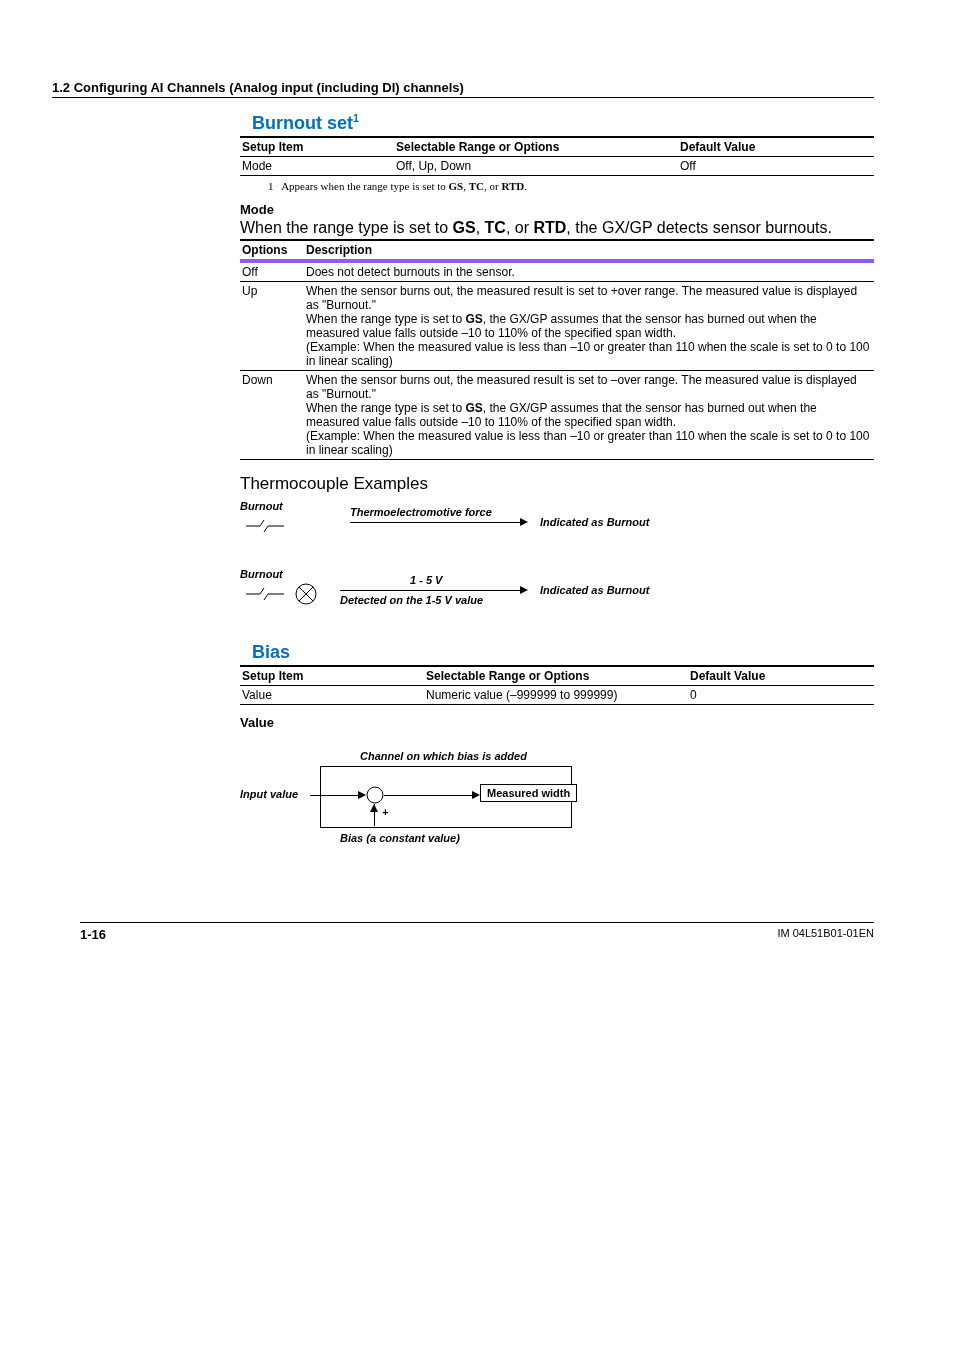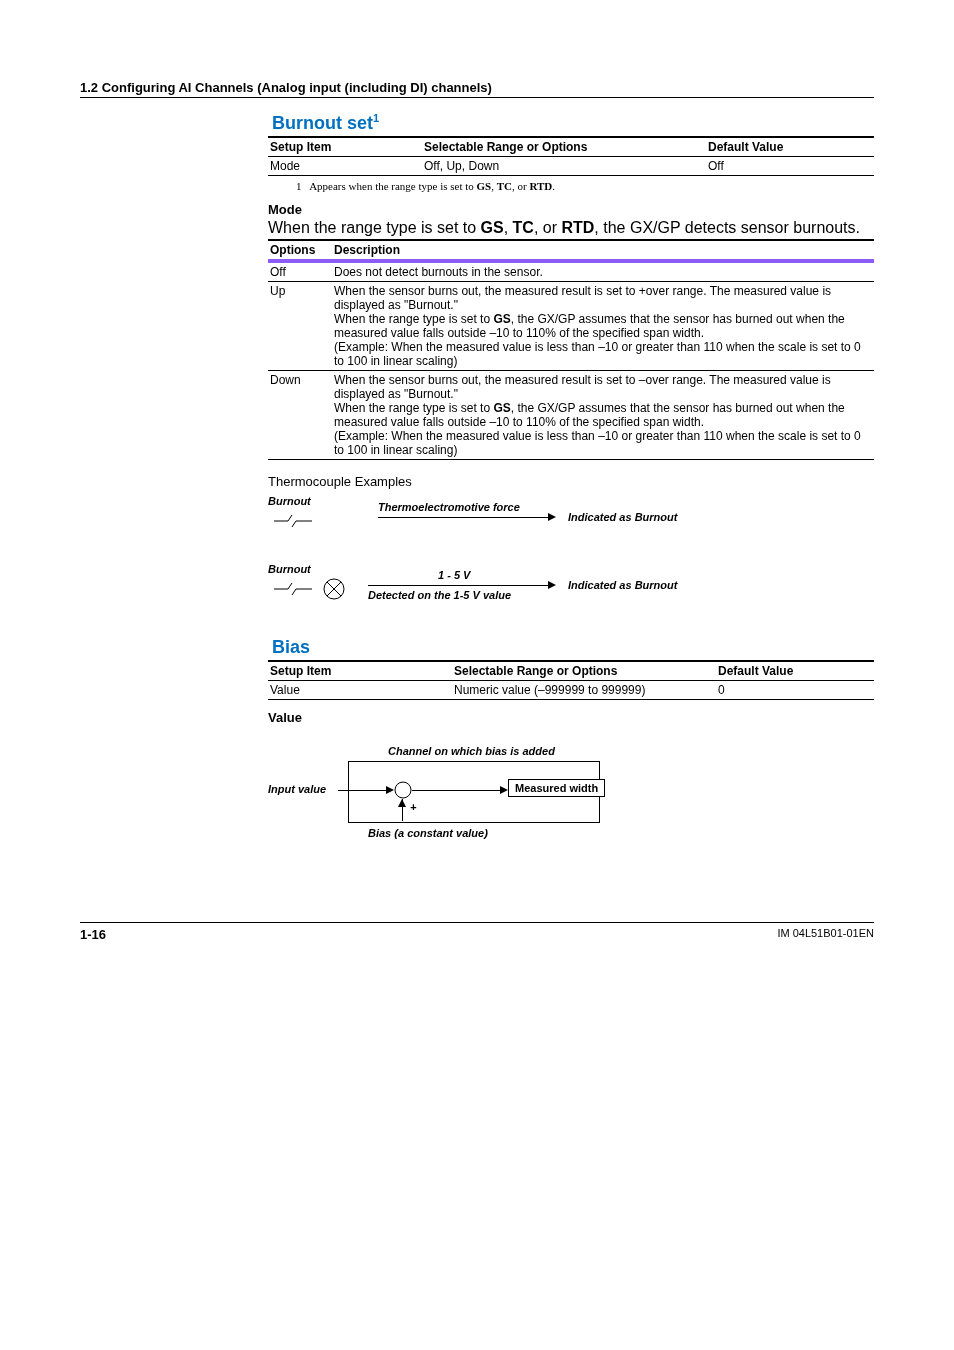--- a/index.html
+++ b/index.html
@@ -8,38 +8,38 @@
     width: 954px;
     background: #fff;
     font-family: Arial, Helvetica, sans-serif;
     color: #000;
   }
   .page {
     width: 954px;
     height: 982px;
     position: relative;
     box-sizing: border-box;
-    padding: 80px 80px 40px 80px;
+    padding: 80px 80px 40px 52px;
   }
   .section-header {
     font-size: 13px;
     font-weight: bold;
     color: #000;
     border-bottom: 1px solid #000;
     padding-bottom: 2px;
     margin-bottom: 14px;
   }
   .content {
     margin-left: 188px;
   }
   .h-blue {
     color: #0070c0;
     font-size: 18px;
     font-weight: bold;
-    margin: 0 0 2px 4px;
+    margin: 0 0 2px 12px;
   }
   .sup {
     font-size: 11px;
     vertical-align: super;
   }
   table.setup {
     border-collapse: collapse;
     width: 100%;
     font-size: 12px;
     margin-bottom: 4px;
@@ -84,21 +84,21 @@
     padding: 2px 2px;
     vertical-align: top;
   }
   table.options td {
     border-bottom: 1px solid #000;
     padding: 2px 2px;
     vertical-align: top;
   }
   .th-opt { width: 60px; }
   .tc-examples {
-    font-size: 13px;
+    font-size: 17px;
     margin-bottom: 6px;
   }
   .diagram-block {
     position: relative;
     height: 60px;
     margin-bottom: 8px;
   }
   .diag-label-bold {
     font-size: 11px;
     font-weight: bold;

